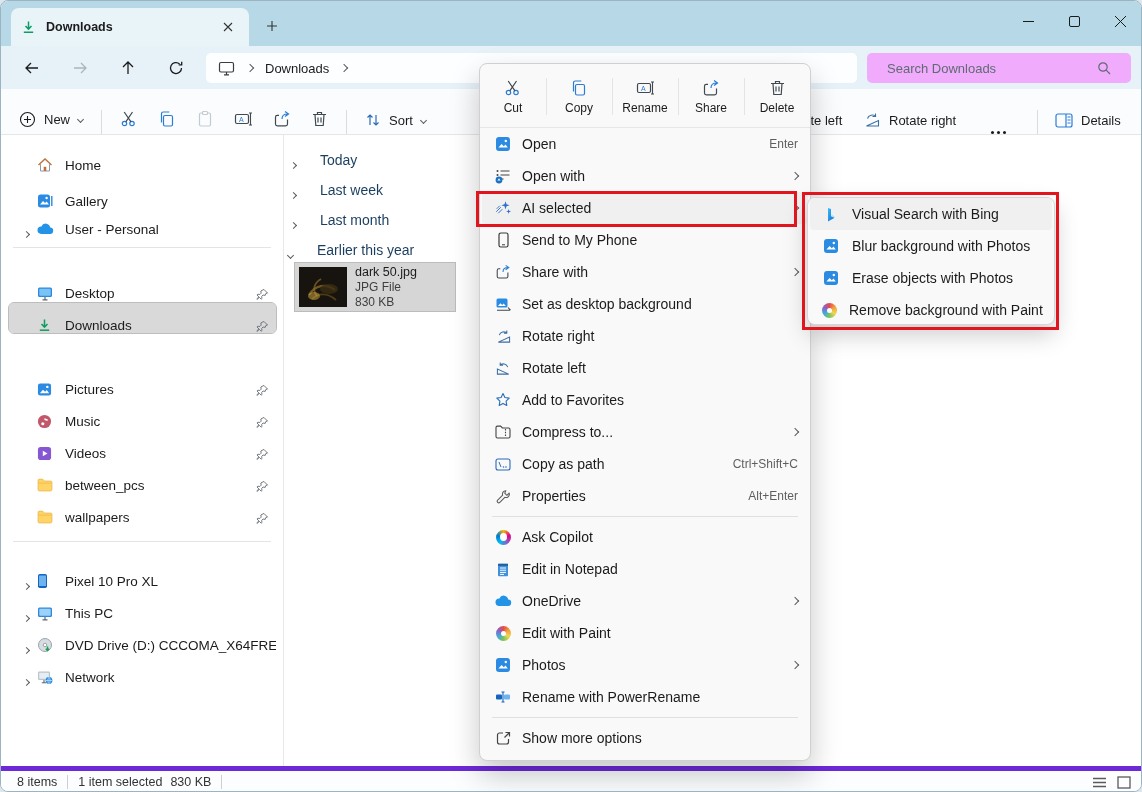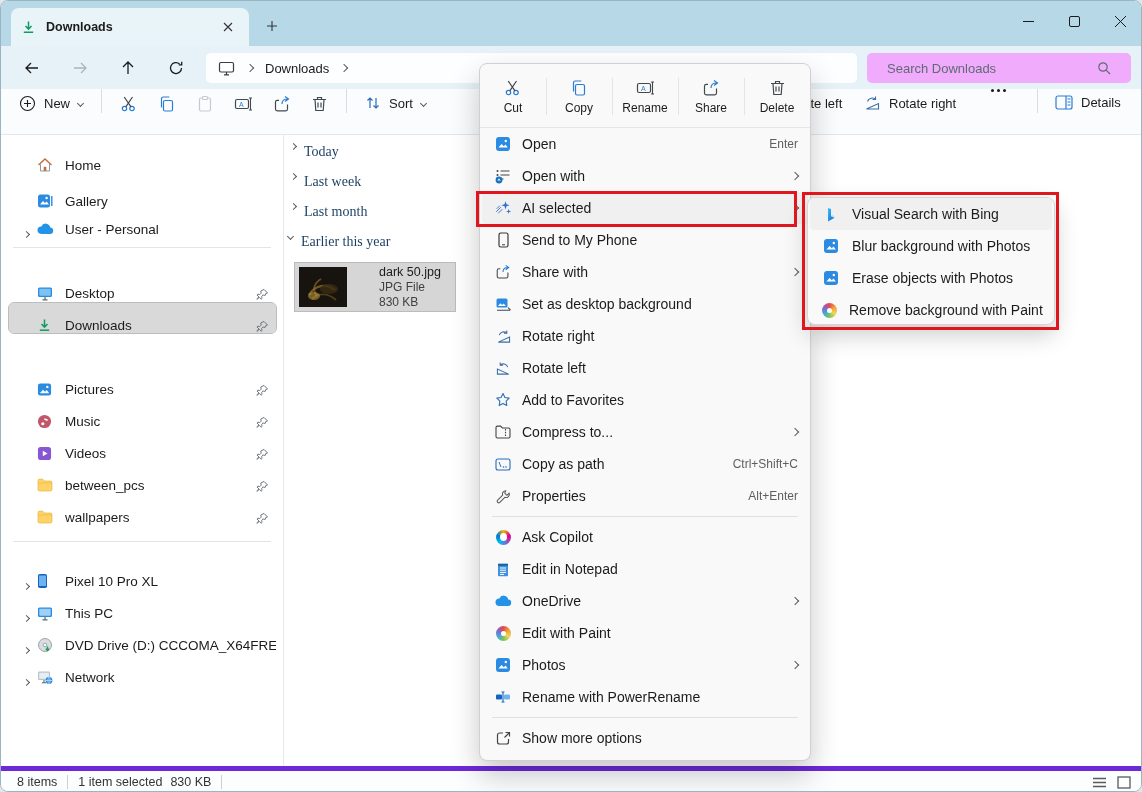--- a/index.html
+++ b/index.html
@@ -16,41 +16,41 @@
   #wincontrols .wc { width:46px; height:40px; display:flex; align-items:center; justify-content:center; }
 
   #navrow { position:absolute; left:0; top:45px; width:1142px; height:43px; background:#e6f2f8; display:flex; align-items:center; }
   .navbtn { width:34px; height:30px; display:flex; align-items:center; justify-content:center; margin-left:14px; border-radius:4px; }
   #breadcrumb { position:absolute; left:205px; top:7px; width:651px; height:30px; background:#fdfeff; border-radius:5px; display:flex; align-items:center; padding:0 12px; gap:12px; }
   #breadcrumb .crumb { font-size:13px; color:#1b1b1b; }
   #searchbox { position:absolute; left:866px; top:7px; width:264px; height:30px; background:#f0abfc; border-radius:5px; display:flex; align-items:center; padding:0 20px;justify-content:center; }
   #searchbox input { border:none; outline:none; flex:1; font-size:13px; color:#1b1b1b; background:transparent; font-family:inherit; }
   #searchbox input::placeholder { color:#5f6b73; }
 
-  #toolbar { position:absolute; left:0; top:88px; width:1142px; height:46px; background:#fafcfe; border-bottom:1px solid #e4e7e9; display:flex; align-items:flex-start; }
+  #toolbar { position:absolute; left:0; top:88px; width:1142px; height:46px; background:#fafcfe; border-bottom:1px solid #e4e7e9; display:flex; align-items:flex-end; }
   .tbtn { display:flex; align-items:center; gap:8px; padding:6px 10px; border-radius:5px; font-size:13px; color:#1b1b1b; }
   .tdiv { width:1px; height:24px; background:#d9dde0; margin:0 8px; }
   .dots { display:flex; gap:3px; padding:0 10px; }
   .dots i { width:3px; height:3px; border-radius:50%; background:#1b1b1b; }
 
   
   #sidebar { position:absolute; left:0; top:134px; width:283px; height:631px; background:#fff; border-right:1px solid #e8e8e8; }
   .sb-item { position:absolute; left:8px; width:267px; height:30px; display:flex; align-items:flex-end; border-radius:5px; padding-left:6px; }
   .sb-chev { width:22px; display:flex; justify-content:center; }
   .sb-noch { width:22px; }
   .sb-ico { width:20px; height:16px; display:flex; align-items:center; }
   .sb-label { font-size:13.5px; color:#1b1b1b; margin-left:8px; white-space:nowrap; overflow:hidden; flex:1; }
   .sb-pin { width:20px; display:flex; justify-content:center; margin-right:4px; }
   .sb-sep { position:absolute; left:12px; width:258px; height:1px; background:#e4e4e4; }
   .sb-item.selected { background:#d9d9d9; outline:1px solid #bdbdbd; }
 
   #filearea { position:absolute; left:284px; top:134px; width:858px; height:631px; background:#fff; }
-  .group { position:absolute; display:flex; align-items:flex-start; gap:8px; height:24px;font-family:Liberation Serif, serif; }
+  .group { position:absolute; display:flex; align-items:flex-end; gap:24px; height:24px; }
   .group .glabel { font-size:14px; color:#1a3e5f; }
-  #filetile { position:absolute; left:10px; top:128px; width:160px; height:48px; background:#d6d6d6; outline:1px solid #bcbcbc; display:flex; align-items:center; padding:4px;gap:24px; }
+  #filetile { position:absolute; left:10px; top:128px; width:160px; height:48px; background:#d6d6d6; outline:1px solid #bcbcbc; display:flex; align-items:center; padding:4px; }
   #filetile .meta { margin-left:8px; }
   #filetile .fname { font-size:12.5px; color:#1b1b1b; }
   #filetile .fline { font-size:12px; color:#3f3f3f; margin-top:1px; }
 
   
   #ctxmenu { position:absolute; left:478px; top:62px; width:332px; height:698px; background:#f9f9f9; border:1px solid #d0d0d0; border-radius:8px; box-shadow:0 14px 30px rgba(0,0,0,.22); z-index:10; padding-top:2px; }
   #cmdrow { height:62px; display:flex; border-bottom:1px solid #e6e6e6; }
   .cmd { flex:1; display:flex; flex-direction:column; align-items:center; justify-content:center; gap:4px; position:relative; }
   .cmd + .cmd::before { content:""; position:absolute; left:0; top:12px; bottom:12px; width:1px; background:#e4e4e4; }
   .cmd .clabel { font-size:12px; color:#1b1b1b; }

